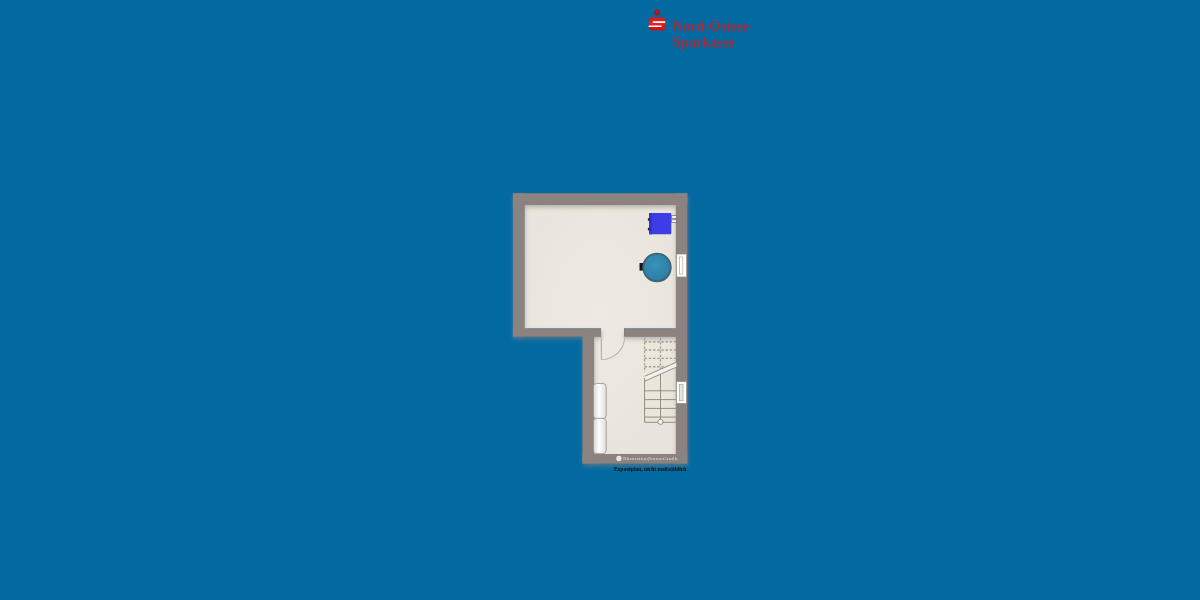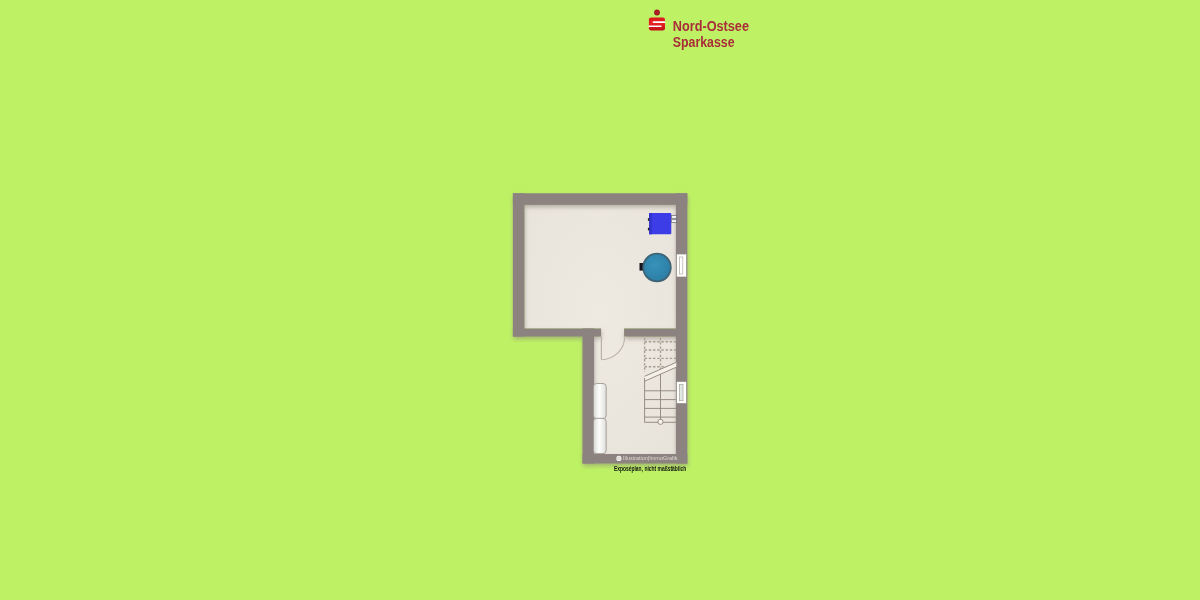--- a/index.html
+++ b/index.html
@@ -1,17 +1,17 @@
 <!DOCTYPE html>
 <html><head>
 <meta charset="utf-8">
 <style>
   html,body{margin:0;padding:0;background:#ffffff;}
-  .page{position:relative;width:1200px;height:600px;background:#bef264;overflow:hidden;
-        font-family:Liberation Sans, sans-serif;}
+  .page{position:relative;width:1200px;height:600px;background:#0369a1;overflow:hidden;
+        font-family:Liberation Serif, serif;}
 </style>
 </head>
 <body>
 <div class="page">
 <svg width="1200" height="600" viewBox="0 0 1200 600">
   <defs>
     <linearGradient id="sqred" x1="0" y1="0" x2="0" y2="1">
       <stop offset="0" stop-color="#d8191c"></stop>
       <stop offset="0.45" stop-color="#e82222"></stop>
       <stop offset="1" stop-color="#c01218"></stop>

